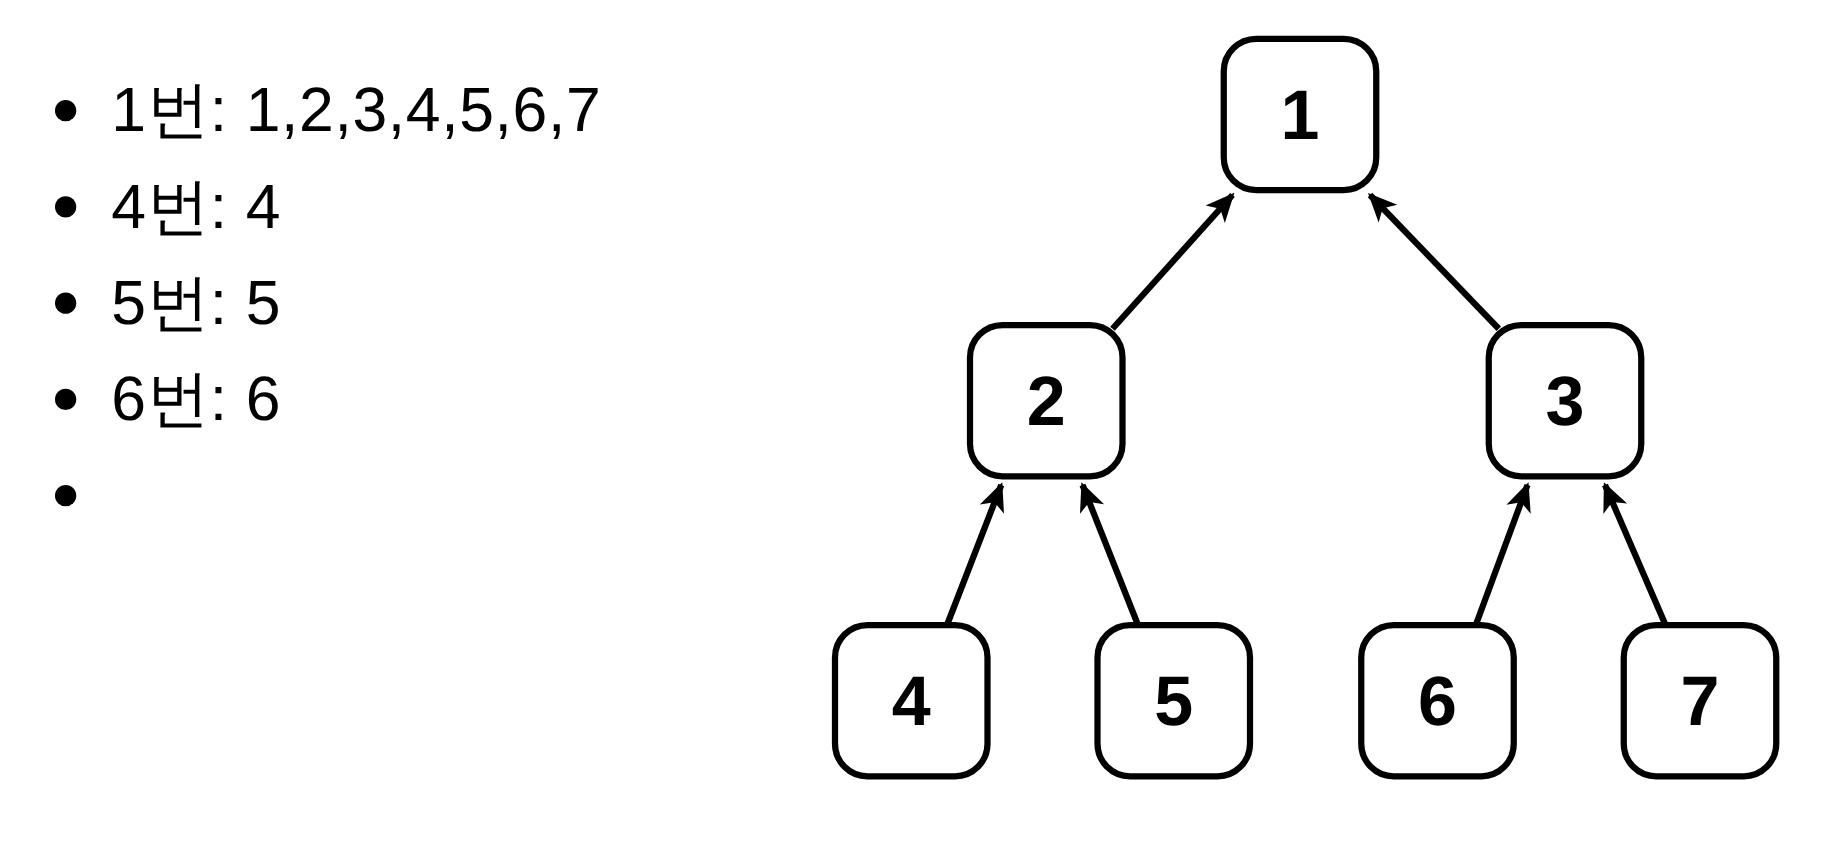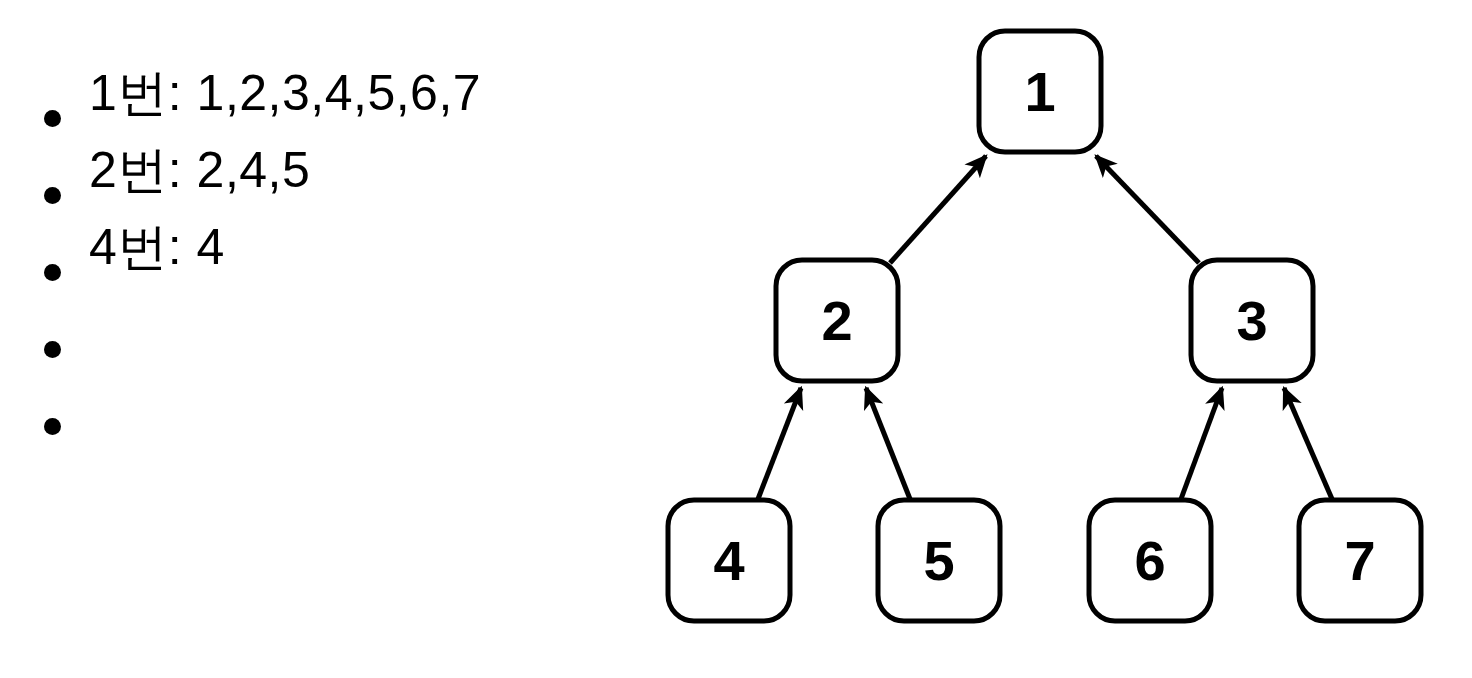--- a/index.html
+++ b/index.html
@@ -11,21 +11,21 @@
     overflow:hidden;
   }
   .slide { position:relative; width:1472px; height:678px; }
 
   
   .adjacency-list {
     position:absolute; left:44px; top:50px;
     margin:0; padding:0; list-style:none;
   }
   .adjacency-list li {
-    display:flex; align-items:flex-end;
+    display:flex; align-items:center;
     height:77px;
     color:var(--ink,#000);
     font-size:50px;
     letter-spacing:0.5px;
     white-space:nowrap;
   }
   .adjacency-list .dot {
     flex:0 0 auto;
     width:17px; height:17px; border-radius:50%;
     background:var(--ink,#000);
@@ -57,28 +57,29 @@
 
 <div class="slide">
 
   <ul class="adjacency-list">
     <li>
       <span class="dot"></span>
       <span>1번: 1,2,3,4,5,6,7</span>
     </li>
     <li>
       <span class="dot"></span>
-      <span>2번: 2,4,5</span>
-    </li>
-    <li>
-      <span class="dot"></span>
       <span>4번: 4</span>
     </li>
     <li>
       <span class="dot"></span>
+      <span>5번: 5</span>
+    </li>
+    <li>
+      <span class="dot"></span>
+      <span>6번: 6</span>
     </li>
     <li>
       <span class="dot"></span>
     </li>
   </ul>
 
   <svg class="tree-svg" width="1472" height="678" viewBox="0 0 1472 678" aria-hidden="false">
     <defs>
       <marker id="arrowhead" viewBox="0 0 10 10" refX="9" refY="5" markerWidth="4.6" markerHeight="4.6" orient="auto-start-reverse">
         <path d="M 0 0.5 L 10 5 L 0 9.5 L 2.6 5 Z"></path>

